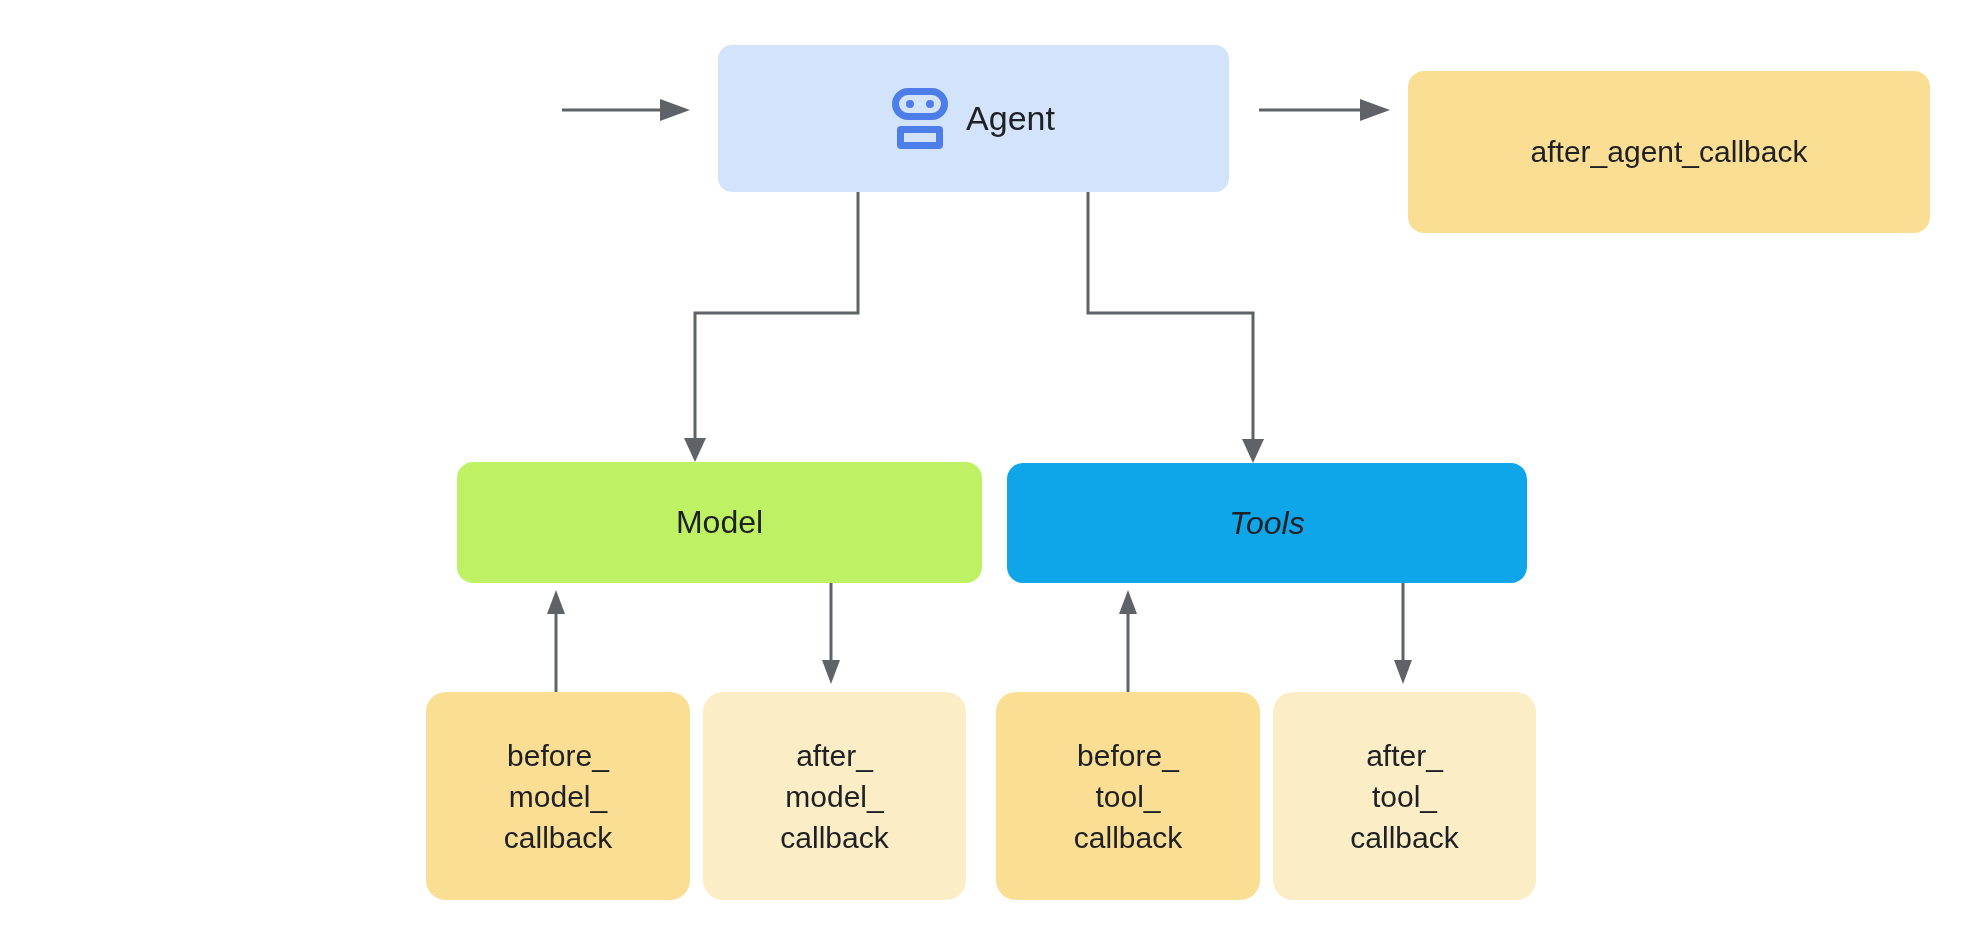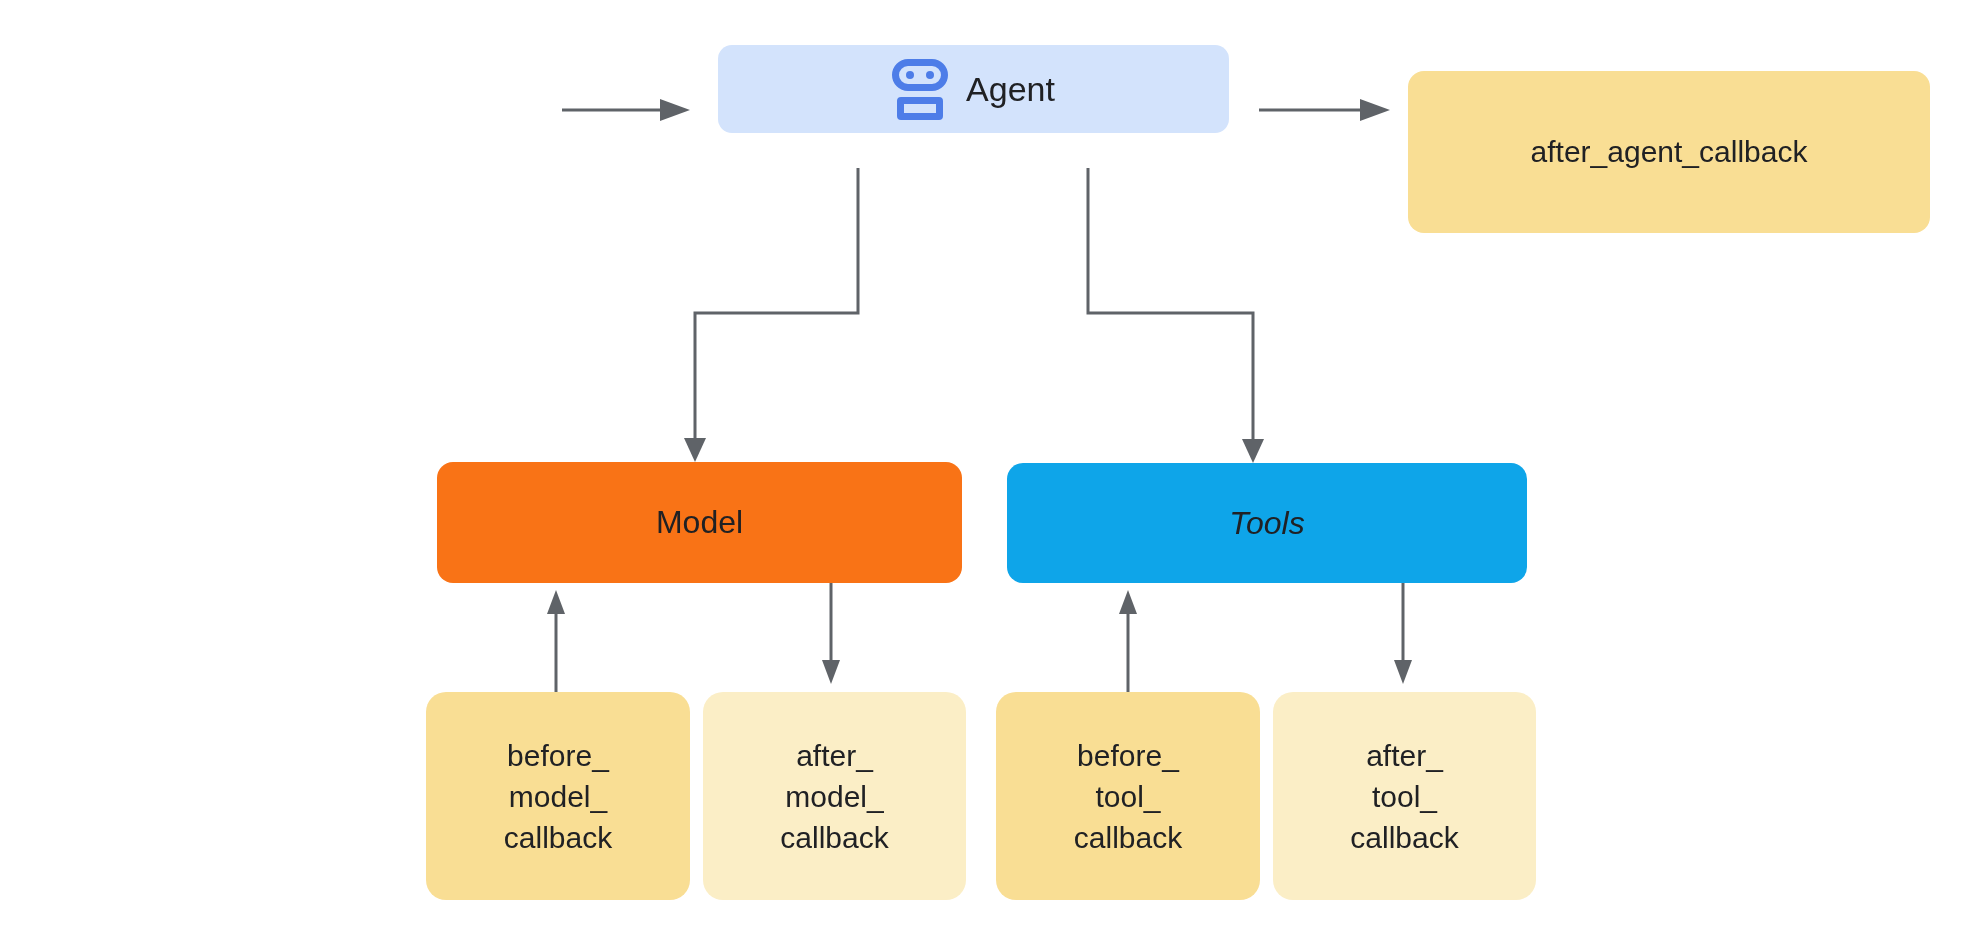--- a/index.html
+++ b/index.html
@@ -30,21 +30,21 @@
     justify-content: center;
     box-sizing: border-box;
     text-align: center;
     color: var(--text-color, #202124);
   }
   .node .label {
     white-space: pre-line;
   }
   
   .n-before-agent { left: 26px;  top: 28px;  width: 517px; height: 162px; border-radius: 20px; font-size: 30px; }
-  .n-agent        { left: 718px; top: 45px;  width: 511px; height: 88px; border-radius: 14px; font-size: 34px; gap: 18px; }
+  .n-agent        { left: 718px; top: 45px;  width: 511px; height: 147px; border-radius: 14px; font-size: 34px; gap: 18px; }
   .n-after-agent  { left: 1408px; top: 28px; width: 522px; height: 162px; border-radius: 16px; font-size: 30px; margin-top: 43px; }
   
   .n-model { left: 437px;  top: 462px; width: 525px; height: 121px; border-radius: 16px; font-size: 32px; }
   .n-tools { left: 1007px; top: 463px; width: 520px; height: 120px; border-radius: 16px; font-size: 32px; }
   
   .n-before-model, .n-after-model, .n-before-tool, .n-after-tool {
     top: 692px; height: 208px; border-radius: 20px; font-size: 30px; line-height: 41px;
   }
   .n-before-model { left: 426px;  width: 264px; }
   .n-after-model  { left: 703px;  width: 263px; }
@@ -129,21 +129,21 @@
       </span>
       <span class="robot-body"></span>
     </span>
     <span class="label">Agent</span>
   </div>
 
   <div class="node n-after-agent" style="background: rgb(249, 222, 148);">
     <span class="label">after_agent_callback</span>
   </div>
 
-  <div class="node n-model" style="background: #f97316;">
+  <div class="node n-model" style="background: #bef264; margin-left: 20px;">
     <span class="label">Model</span>
   </div>
 
   <div class="node n-tools" style="background: #0ea5e9; font-style: italic;">
     <span class="label">Tools</span>
   </div>
 
   <div class="node n-before-model" style="background: rgb(249, 222, 148);">
     <span class="label">before_
 model_

